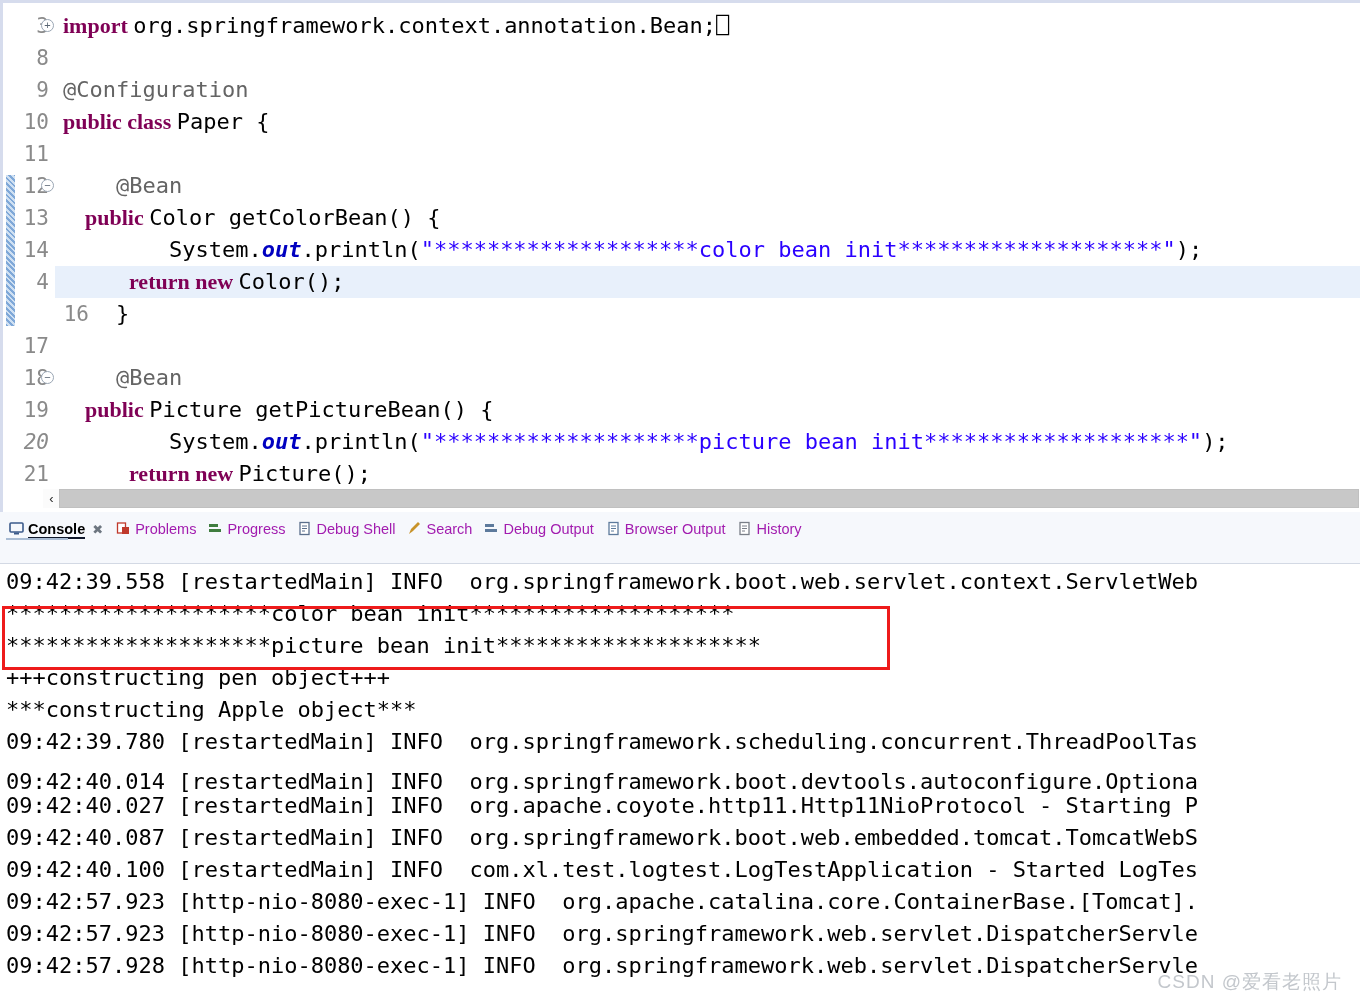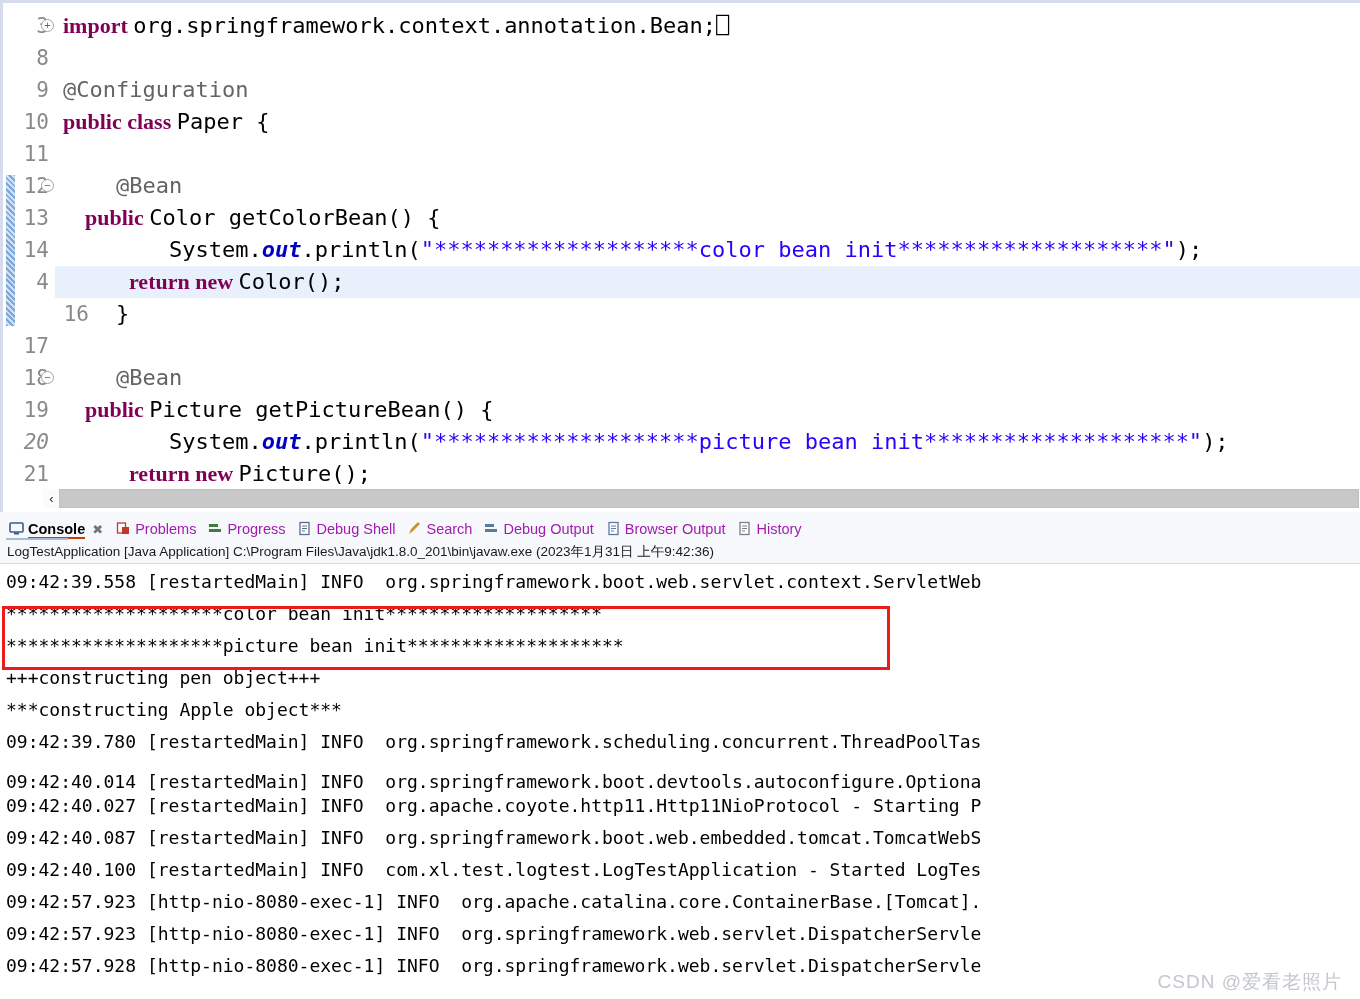--- a/index.html
+++ b/index.html
@@ -70,21 +70,21 @@
     position:absolute;left:0;top:4px;width:1360px;height:24px;
     white-space:nowrap;
   }
   .tab{
     display:inline-block;height:24px;line-height:24px;
     font-family:"Liberation Sans",sans-serif;font-size:14.5px;
     color:#a21caf;padding:0 3px 0 0;vertical-align:top;
   }
   .tab .tlabel{vertical-align:middle;}
   .tab.active{color:#000000;font-weight:bold;}
-  .tab.active .tlabel{border-bottom:2px solid #c2410c;}
+  .tab.active .tlabel{border-bottom:2px solid #0f172a;}
   .tabicon{
     display:inline-block;width:15px;height:15px;vertical-align:-3px;margin:0 4px 0 9px;
     position:relative;
   }
   .close-x{
     display:inline-block;width:13px;height:13px;margin-left:6px;vertical-align:-1px;
     color:#6d7680;font-size:13px;line-height:13px;text-align:center;font-weight:normal;
   }
   .tab-underline{
     position:absolute;left:6px;top:26px;width:62px;height:2px;background:#a9bcd4;
@@ -96,21 +96,21 @@
     color:#1a1a1a;padding-left:7px;box-sizing:border-box;white-space:nowrap;
   }
   .console-sep{position:absolute;left:0;top:51px;width:1360px;height:1px;background:#d3d9e4;}
 
   .console-body{
     position:absolute;left:0;top:52px;width:1360px;height:435px;
     background:#ffffff;overflow:hidden;
   }
   .logline{
     position:absolute;left:6px;white-space:pre;
-    font-size:18px;line-height:32px;color:#000000;
+    font-size:22px;line-height:32px;color:#000000;
     font-family:"DejaVu Sans Mono","Liberation Mono",monospace;
   }
   .redbox{
     position:absolute;left:2px;top:42px;width:888px;height:64px;
     border:3px solid #ee1b1b;box-sizing:border-box;background:transparent;
   }
   .watermark{
     position:absolute;right:18px;bottom:4px;
     font-family:"Liberation Sans",sans-serif;font-size:19px;color:#c3c7cc;
     white-space:nowrap;letter-spacing:1px;
@@ -187,21 +187,20 @@
               <rect x="1" y="8" width="12" height="3" fill="#5d7a9c"></rect>
             </svg></span><span class="tlabel">Debug Output</span></div><div class="tab"><span class="tabicon"><svg width="15" height="15" viewBox="0 0 15 15">
               <rect x="3" y="1.5" width="9" height="12" fill="#fff" stroke="#5d7a9c" stroke-width="1.3"></rect>
               <path d="M5 5h5M5 7.5h5M5 10h3" stroke="#5d7a9c" stroke-width="1"></path>
             </svg></span><span class="tlabel">Browser Output</span></div><div class="tab"><span class="tabicon"><svg width="15" height="15" viewBox="0 0 15 15">
               <rect x="3" y="1.5" width="9" height="12" fill="#fff" stroke="#7a7f88" stroke-width="1.3"></rect>
               <path d="M5 5h5M5 7.5h5M5 10h3" stroke="#7a7f88" stroke-width="1"></path>
             </svg></span><span class="tlabel">History</span></div></div>
     <div class="tab-underline"></div>
 
-    <div class="launchline">LogTestApplication [Java Application] C:\Program Files\Java\jdk1.8.0_201\bin\javaw.exe (2023年1月31日 上午9:42:36)</div>
     <div class="console-sep"></div>
 
     <div class="console-body">
       <div id="console-lines">
           <div class="logline" style="top: 2px;">09:42:39.558 [restartedMain] INFO  org.springframework.boot.web.servlet.context.ServletWeb</div>
           <div class="logline" style="top: 34px;">********************color bean init********************</div>
           <div class="logline" style="top: 66px;">********************picture bean init********************</div>
           <div class="logline" style="top: 98px;">+++constructing pen object+++</div>
           <div class="logline" style="top: 130px;">***constructing Apple object***</div>
           <div class="logline" style="top: 162px;">09:42:39.780 [restartedMain] INFO  org.springframework.scheduling.concurrent.ThreadPoolTas</div>

